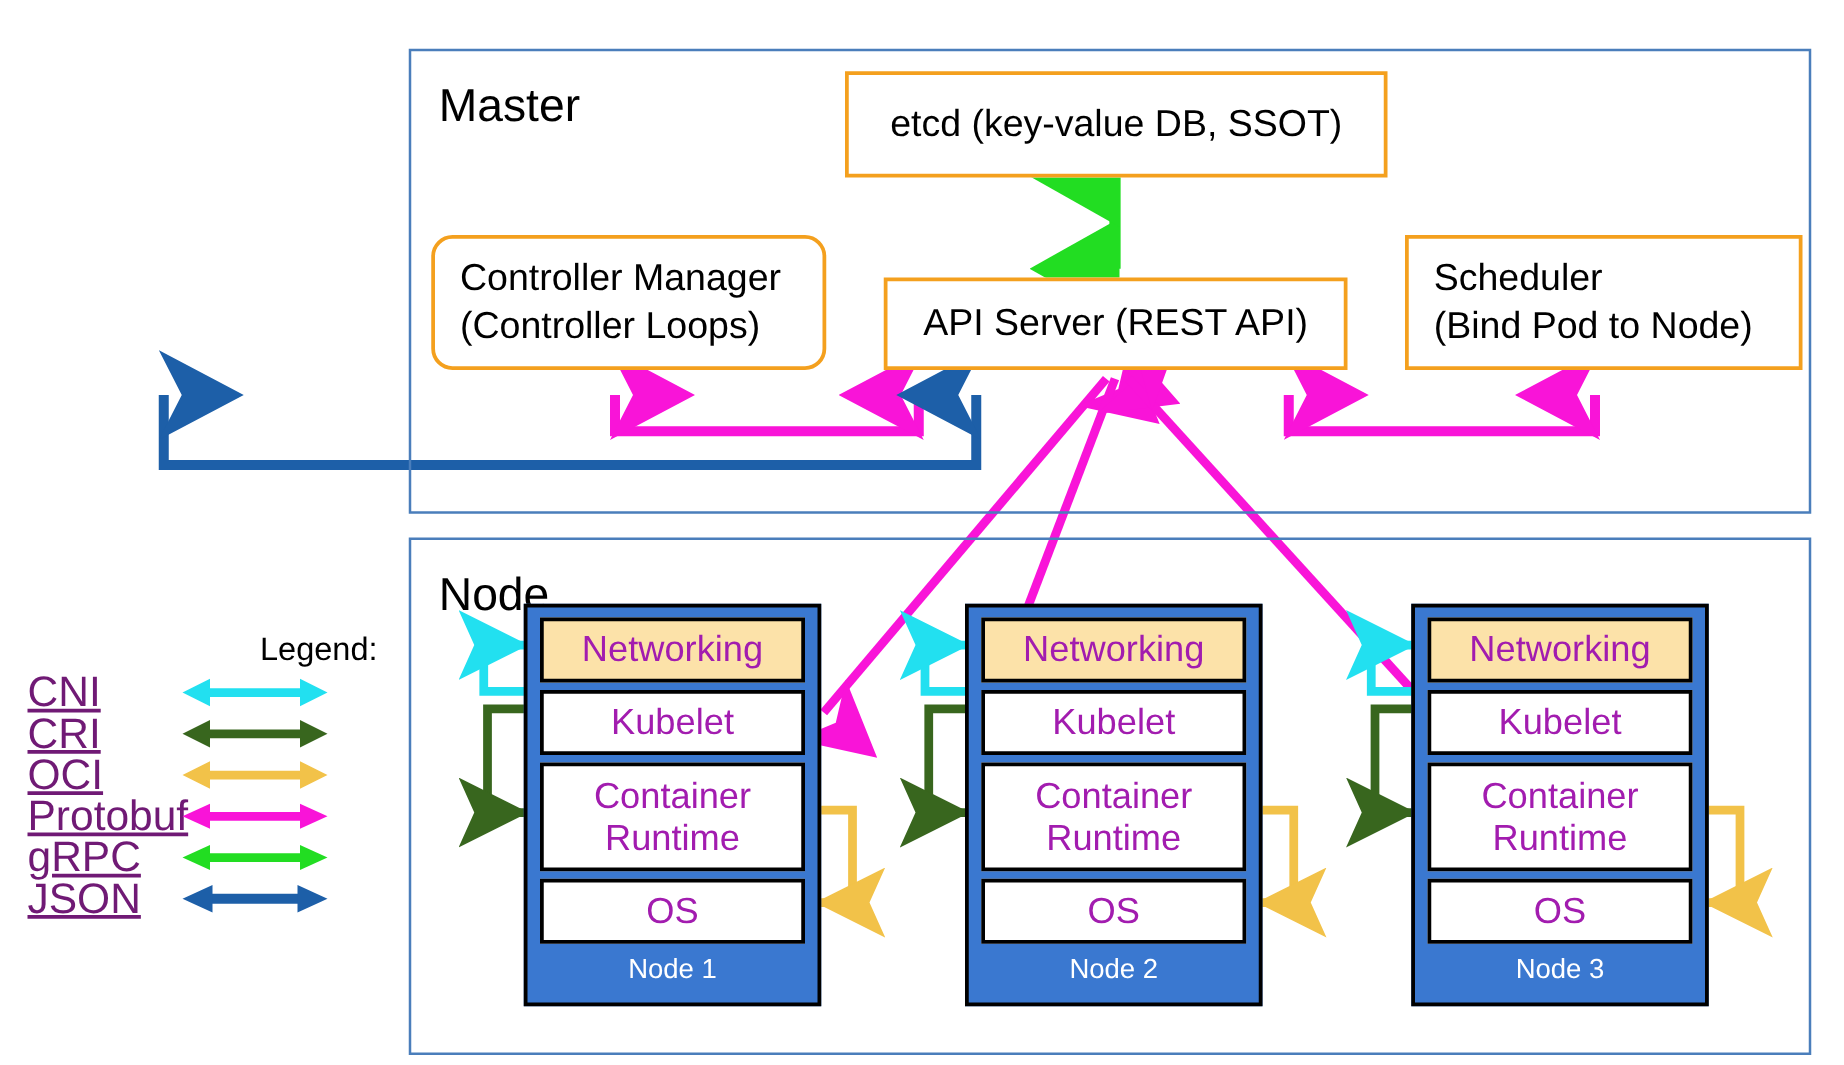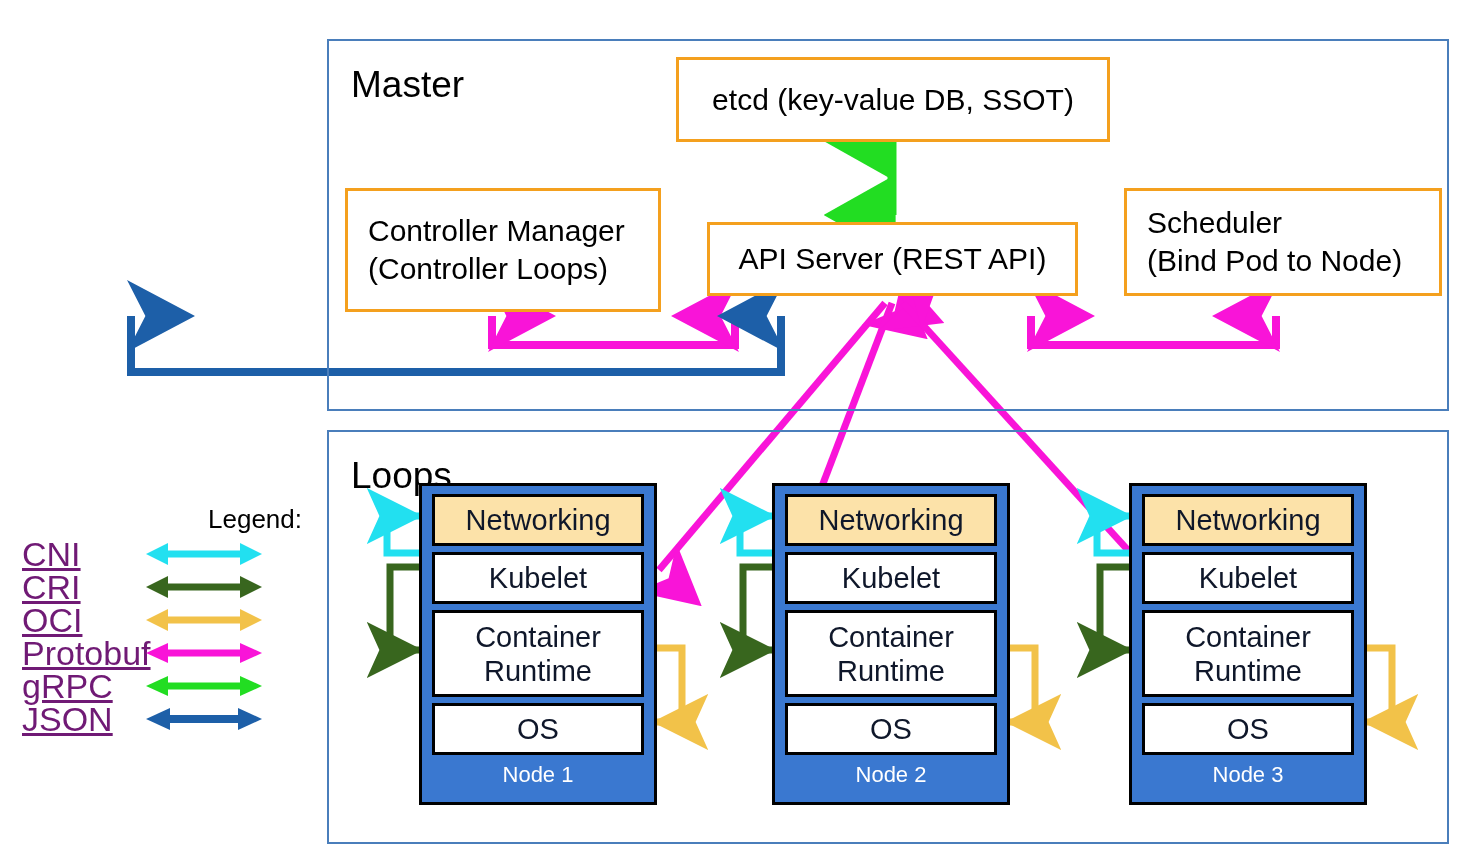--- a/index.html
+++ b/index.html
@@ -55,21 +55,21 @@
     box-sizing: border-box;
     display: flex;
     align-items: center;
     justify-content: center;
     text-align: center;
     font-size: 30px;
     line-height: 38px;
     color: #000;
   }
   #etcd-box      { left: 676px; top: 45px;  width: 434px; height: 85px; margin-top: 12px; }
-  #ctrlmgr-box   { left: 345px; top: 188px; width: 316px; height: 124px; }
+  #ctrlmgr-box   { left: 345px; top: 188px; width: 316px; height: 108px; border-radius: 17px; }
   #apiserver-box { left: 707px; top: 222px; width: 371px; height: 74px; }
   #scheduler-box { left: 1124px; top: 188px; width: 318px; height: 108px; }
   .mbox .lines { white-space: pre-line; }
   .mbox.left-align { justify-content: flex-start; text-align: left; padding-left: 20px; }
 
   
   .node {
     position: absolute;
     top: 483px;
     width: 238px;
@@ -88,21 +88,21 @@
     right: 10px;
     background: #ffffff;
     border: 3px solid #000000;
     box-sizing: border-box;
     display: flex;
     align-items: center;
     justify-content: center;
     text-align: center;
     font-size: 29px;
     line-height: 34px;
-    color: #0f172a;
+    color: #a21caf;
   }
   .layer-networking { top: 8px;   height: 52px; background: #FCE2A9; }
   .layer-kubelet    { top: 66px;  height: 52px; }
   .layer-runtime    { top: 124px; height: 87px; }
   .layer-os         { top: 217px; height: 52px; }
   .node-name {
     position: absolute;
     left: 0;
     right: 0;
     top: 276px;
@@ -304,21 +304,21 @@
   <div id="apiserver-box" class="mbox">
     <span class="lines">API Server (REST API)</span>
   </div>
 
   <div id="scheduler-box" class="mbox left-align">
     <span class="lines">Scheduler
 (Bind Pod to Node)</span>
   </div>
 
   <div id="nodes-panel" class="panel">
-    <div class="panel-title">Loops</div>
+    <div class="panel-title">Node</div>
   </div>
 
   <div id="node-1" class="node">
     <div class="node-layer layer-networking">
       <span>Networking</span>
     </div>
     <div class="node-layer layer-kubelet">
       <span>Kubelet</span>
     </div>
     <div class="node-layer layer-runtime">

